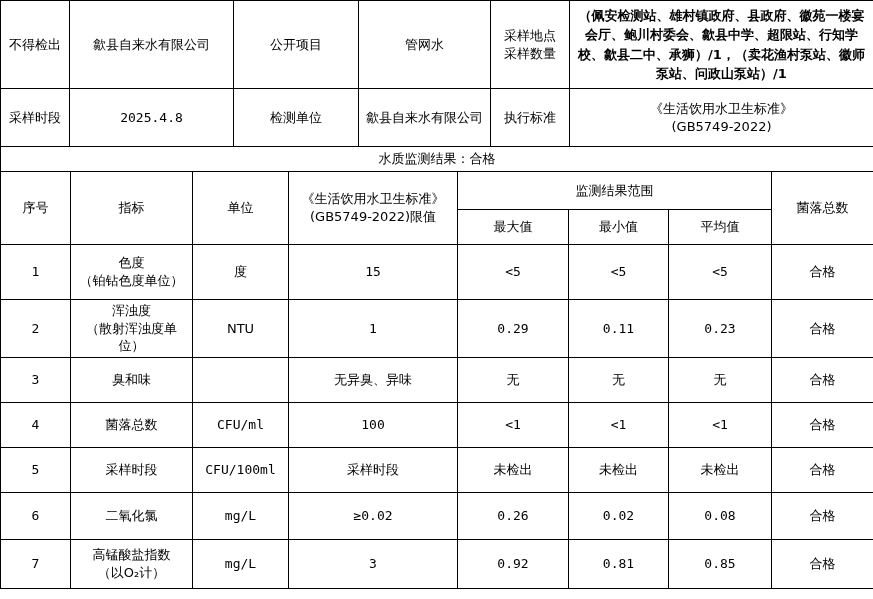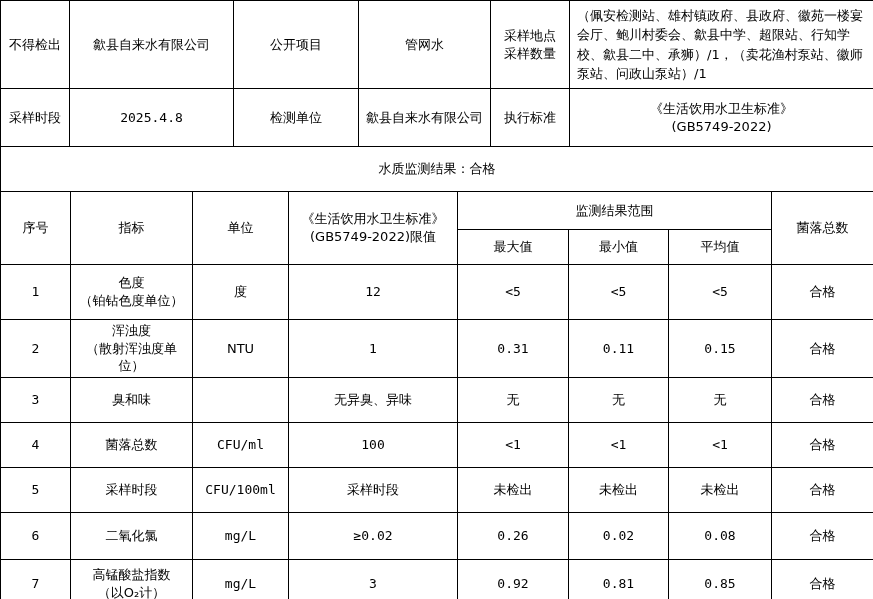--- a/index.html
+++ b/index.html
@@ -18,23 +18,24 @@
     text-align:center;
     vertical-align:middle;
     padding:2px 4px;
     white-space:pre-line;
     line-height:1.35;
     overflow:hidden;
     box-sizing:border-box;
   }
   .tbl-main { margin-top:-1px; }
   td.left-text {
-    text-align:left;
+    text-align:center;
     padding:4px 7px;
     line-height:1.5;
+    font-weight:bold;
   }
   td.banner { font-size:13px; }
   td.num { font-family:"DejaVu Sans Mono","Liberation Mono",monospace; }
 </style>
 </head>
 <body>
 
 <div class="sheet">
 
   <table class="tbl-top">
@@ -58,21 +59,21 @@
     </tr>
     <tr style="height:58px">
       <td>采样时段</td>
       <td class="num">2025.4.8</td>
       <td>检测单位</td>
       <td>歙县自来水有限公司</td>
       <td>执行标准</td>
       <td>《生活饮用水卫生标准》
 (GB5749-2022)</td>
     </tr>
-    <tr style="height:45px">
+    <tr style="height:25px">
       <td class="banner" colspan="6">水质监测结果：合格</td>
     </tr>
   </tbody>
     </table>
 
   <table class="tbl-main">
     <colgroup>
       <col style="width:70px">
         <col style="width:122px">
         <col style="width:96px">
@@ -96,35 +97,35 @@
       <td>最大值</td>
       <td>最小值</td>
       <td>平均值</td>
     </tr>
 
     <tr style="height:55px">
       <td class="num">1</td>
       <td>色度
 （铂钻色度单位）</td>
       <td>度</td>
-      <td class="num">12</td>
+      <td class="num">15</td>
       <td class="num">&lt;5</td>
       <td class="num">&lt;5</td>
       <td class="num">&lt;5</td>
       <td>合格</td>
     </tr>
     <tr style="height:55px">
       <td class="num">2</td>
       <td>浑浊度
 （散射浑浊度单位）</td>
       <td>NTU</td>
       <td class="num">1</td>
-      <td class="num">0.31</td>
+      <td class="num">0.29</td>
       <td class="num">0.11</td>
-      <td class="num">0.15</td>
+      <td class="num">0.23</td>
       <td>合格</td>
     </tr>
     <tr style="height:45px">
       <td class="num">3</td>
       <td>臭和味</td>
       <td></td>
       <td>无异臭、异味</td>
       <td>无</td>
       <td>无</td>
       <td>无</td>

